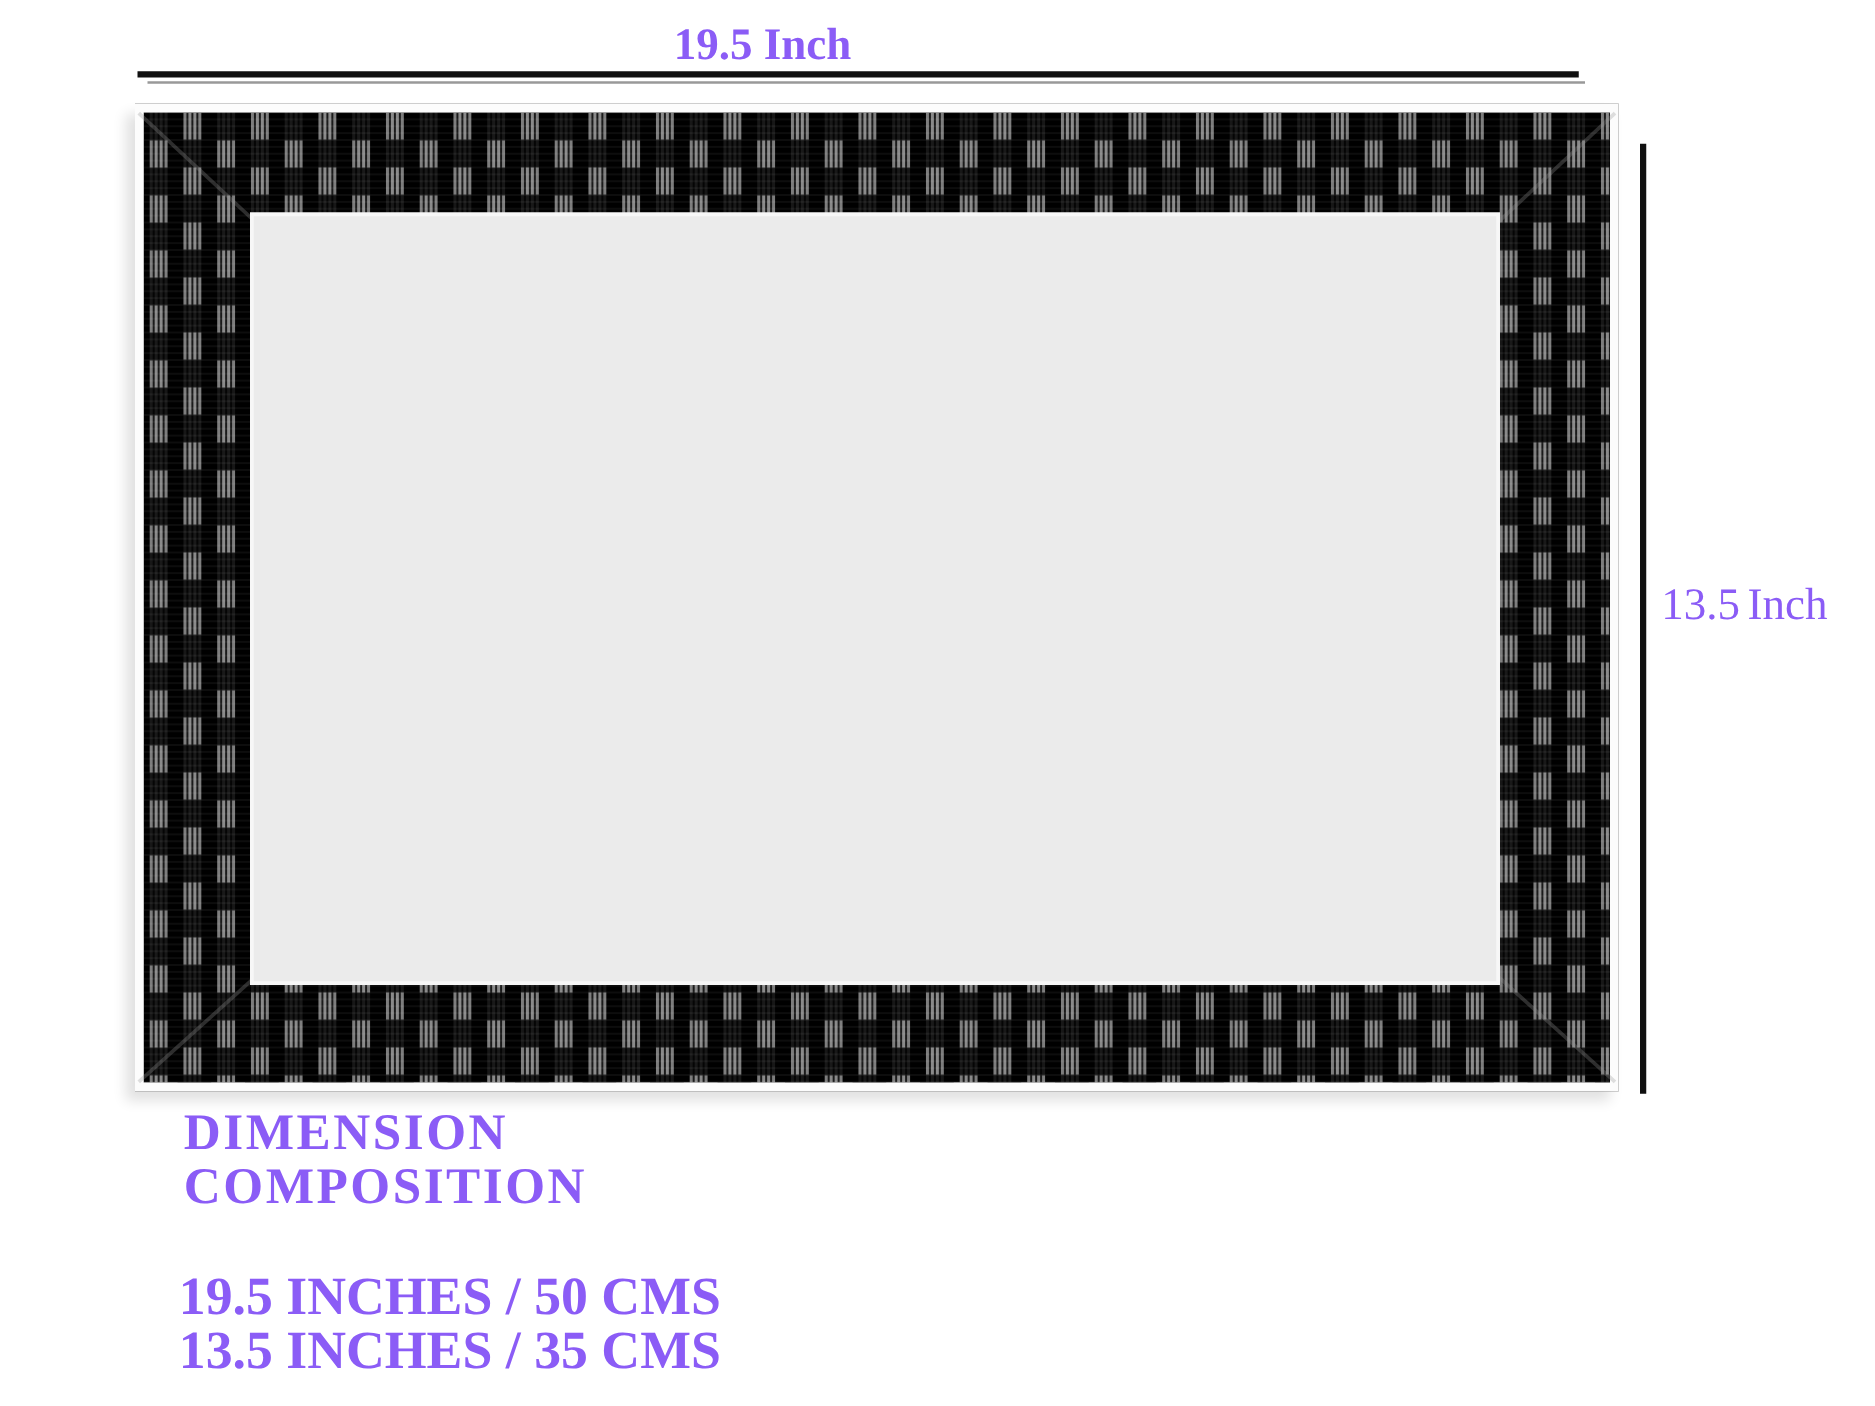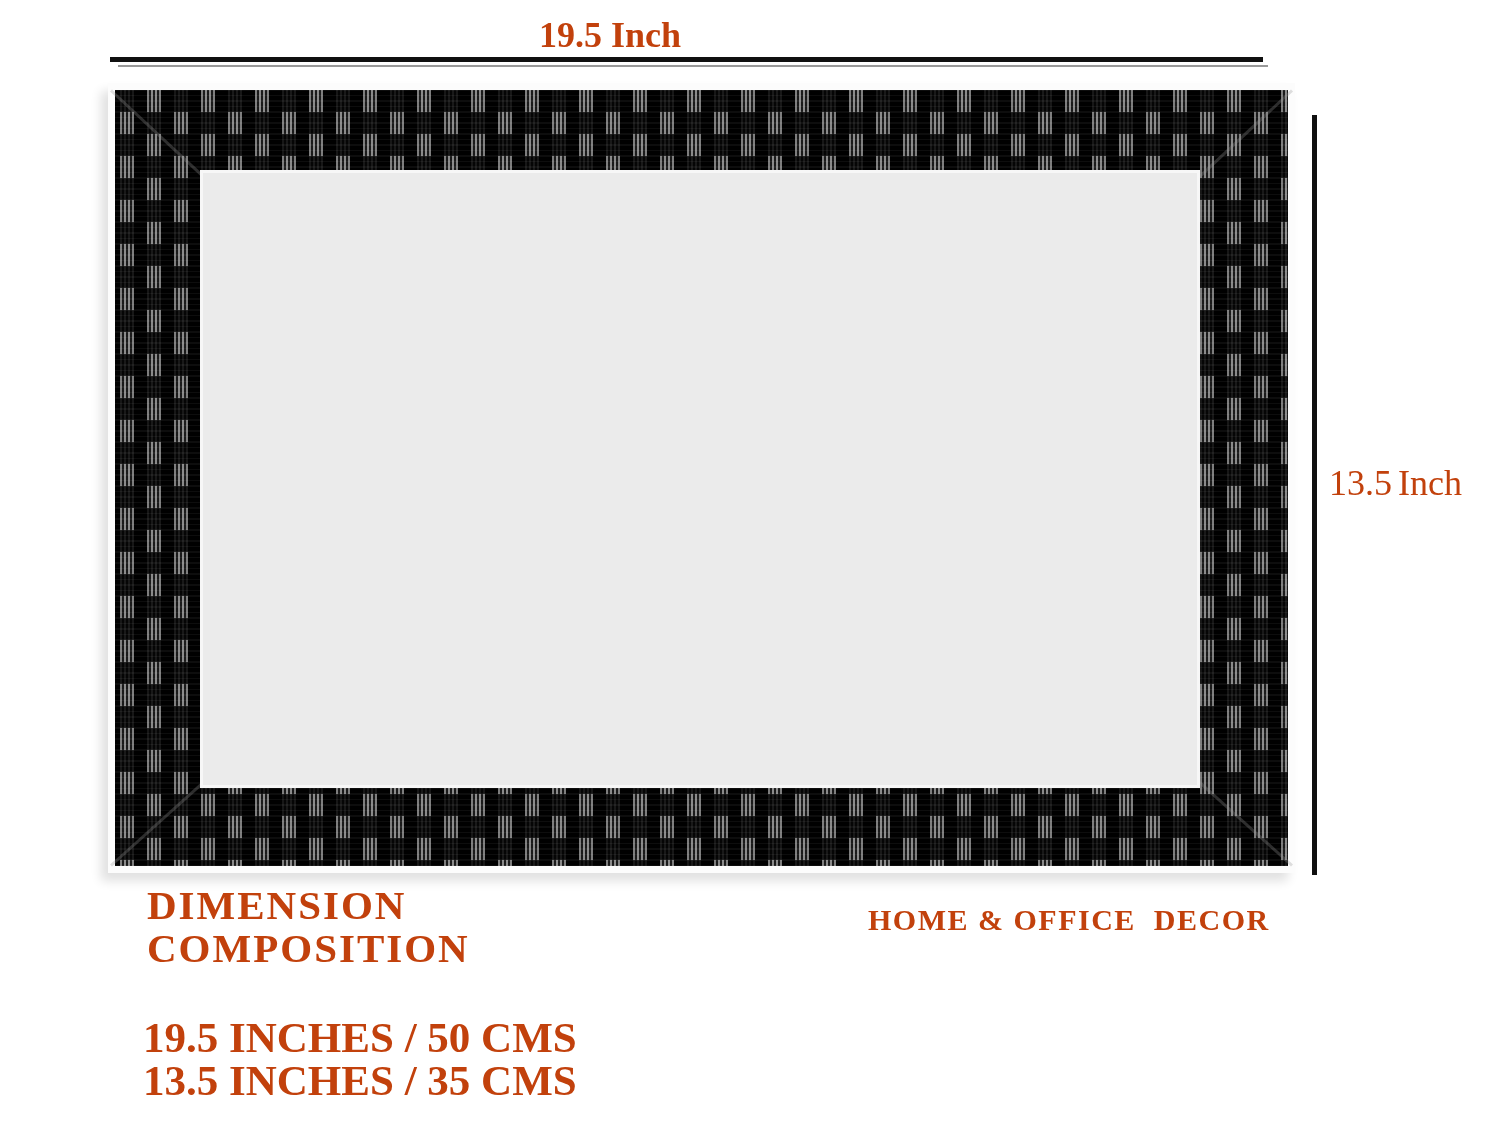--- a/index.html
+++ b/index.html
@@ -1,18 +1,18 @@
 <!DOCTYPE html>
 <html><head>
 <meta charset="utf-8">
 <style>
   html,body{margin:0;padding:0;background:#ffffff;}
   .stage{
     position:relative;width:1500px;height:1125px;background:#ffffff;overflow:hidden;
-    font-family:"Liberation Serif","DejaVu Serif",serif;color:#c2410c;
+    font-family:"Liberation Serif","DejaVu Serif",serif;color:#8b5cf6;
   }
   
   .hline-main{position:absolute;left:110px;top:57px;width:1153px;height:5px;background:#101010;}
   .hline-thin{position:absolute;left:118px;top:65px;width:1150px;height:2px;background:#999999;}
   .width-label{
     position:absolute;left:450px;top:14px;width:320px;text-align:center;
     font-size:36px;font-weight:bold;white-space:nowrap;
   }
   
   .vline{position:absolute;left:1312px;top:115px;width:5px;height:760px;background:#101010;}
@@ -87,21 +87,20 @@
   </div>
 
   <div class="vline"></div>
   <div class="height-label">13.5 Inch</div>
 
   <div class="composition">
     <div>DIMENSION</div>
     <div>COMPOSITION</div>
   </div>
 
-  <div class="brand">HOME &amp; OFFICE  DECOR</div>
 
   <div class="specs">
     <div>19.5 INCHES / 50 CMS</div>
     <div>13.5 INCHES / 35 CMS</div>
   </div>
 
   <div class="tagline">
   </div>
 
 </div>

